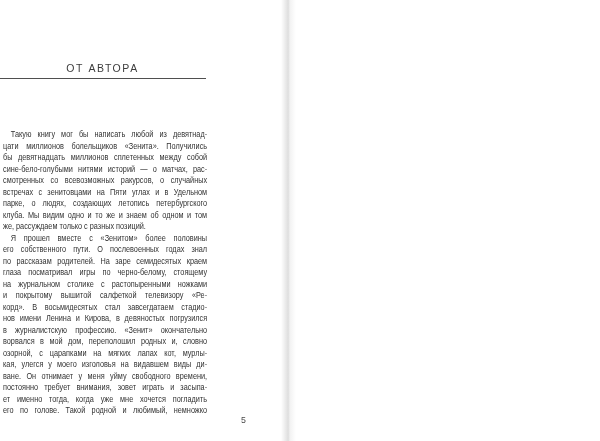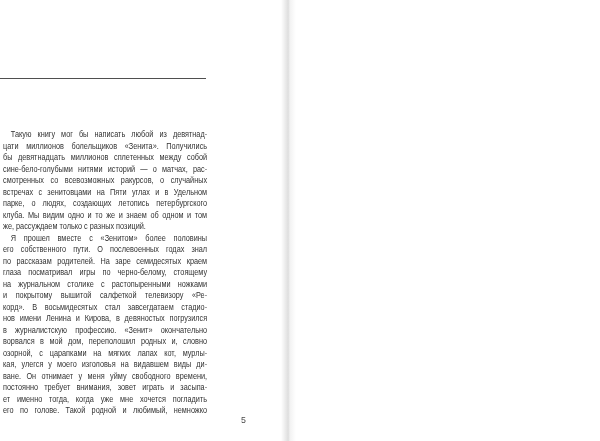--- a/index.html
+++ b/index.html
@@ -41,20 +41,21 @@
     position:absolute; top:415px; font-size:8.8px; color:#4a4a4a;
   }
   .pagenum-left  { left:241px; }
 </style>
 </head>
 <body>
 
 <div class="screen">
 
   <div class="page page-left">
+    <div class="chapter-title">ОТ АВТОРА</div>
     <div class="title-rule"></div>
     <div class="body body-left">
         <div class="tline indent">Такую книгу мог бы написать любой из девятнад-</div>
         <div class="tline">цати миллионов болельщиков «Зенита». Получились</div>
         <div class="tline">бы девятнадцать миллионов сплетенных между собой</div>
         <div class="tline">сине-бело-голубыми нитями историй — о матчах, рас-</div>
         <div class="tline">смотренных со всевозможных ракурсов, о случайных</div>
         <div class="tline">встречах с зенитовцами на Пяти углах и в Удельном</div>
         <div class="tline">парке, о людях, создающих летопись петербургского</div>
         <div class="tline">клуба. Мы видим одно и то же и знаем об одном и том</div>

